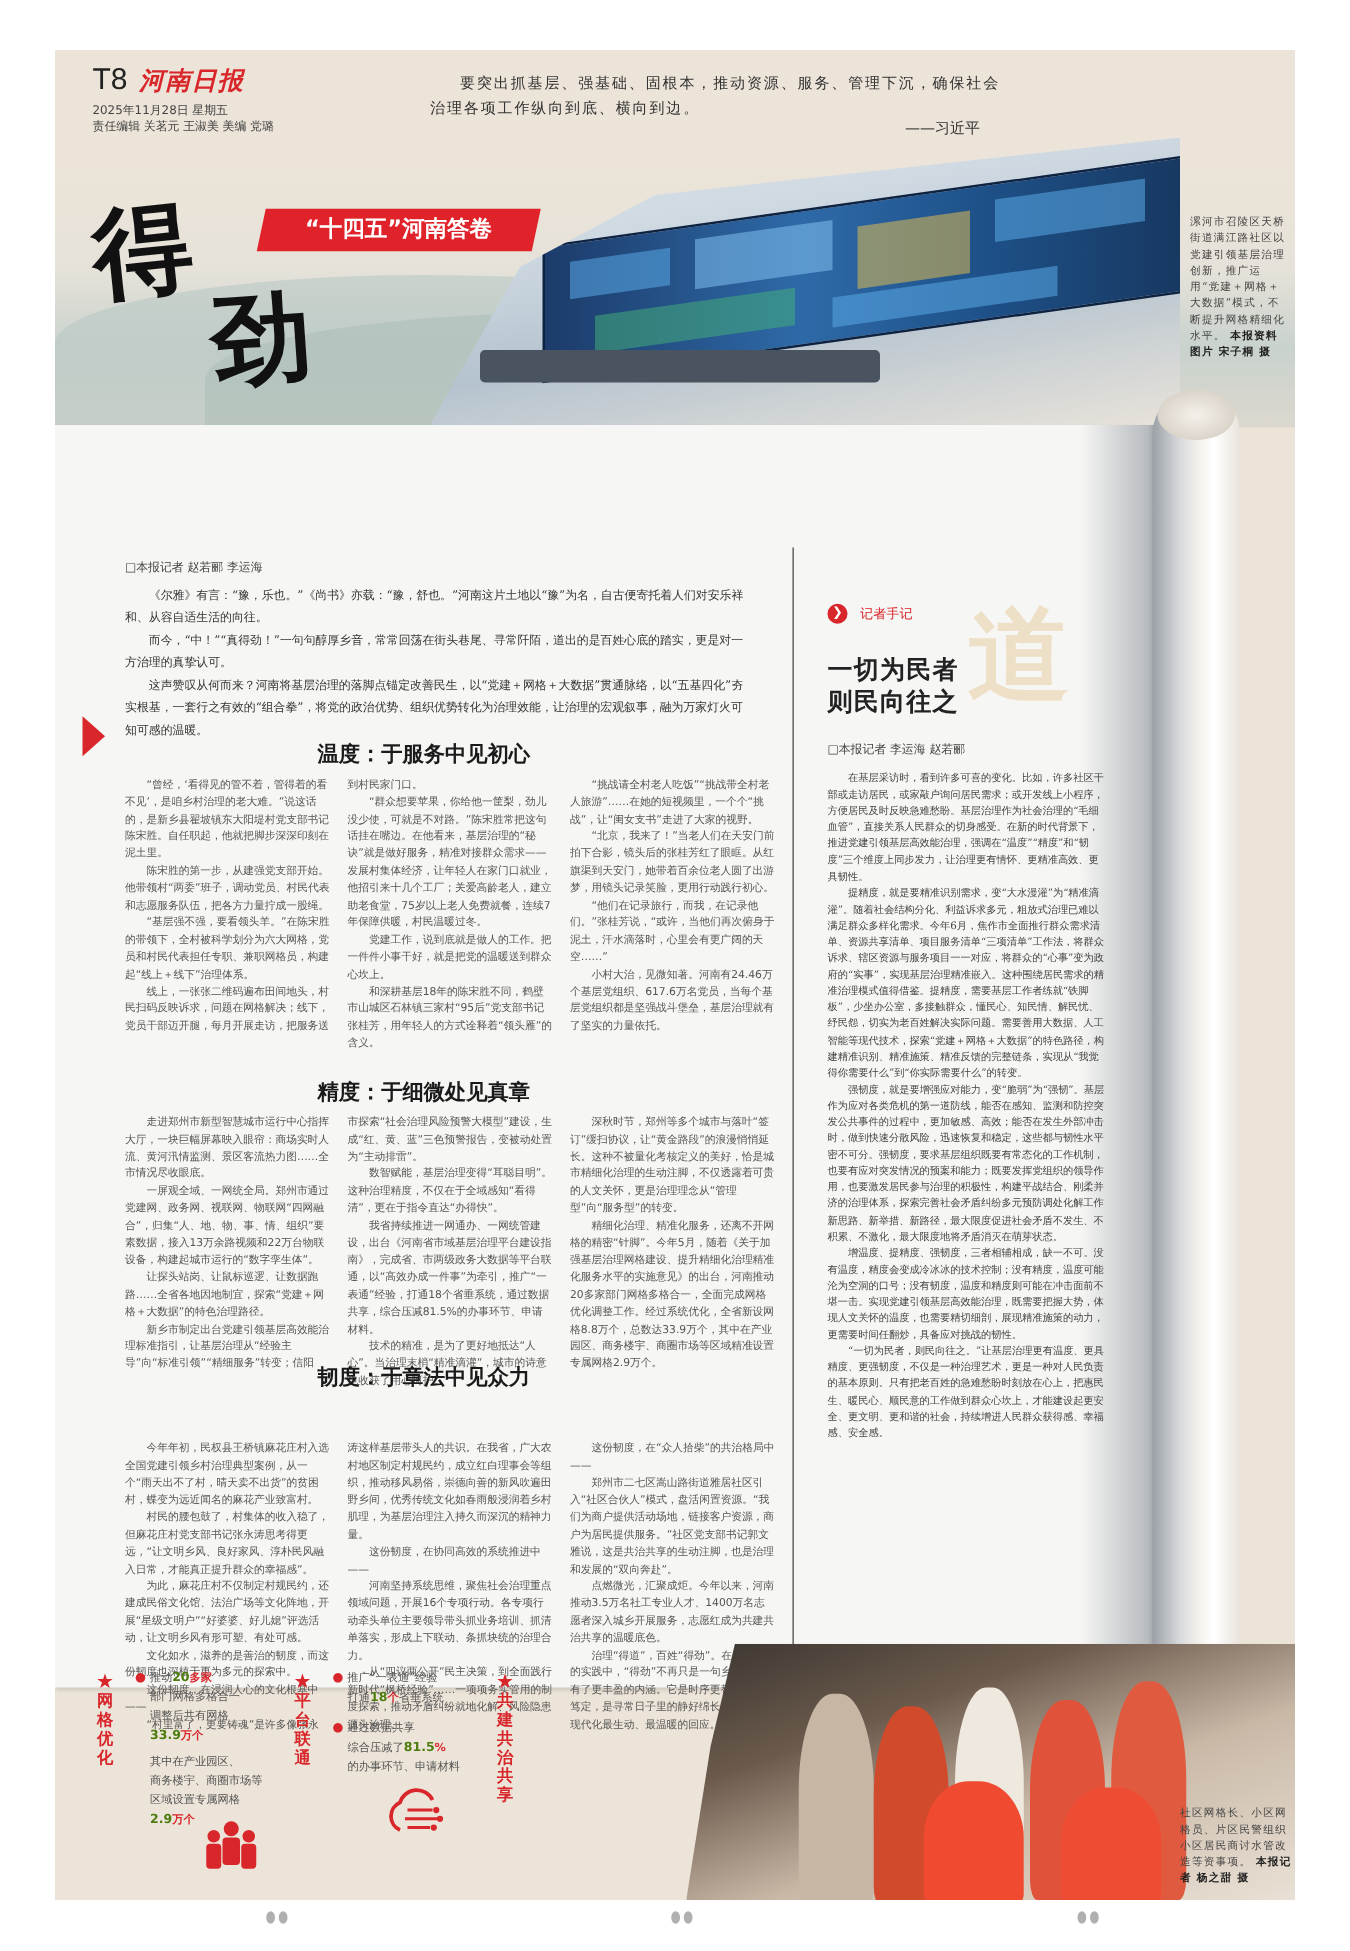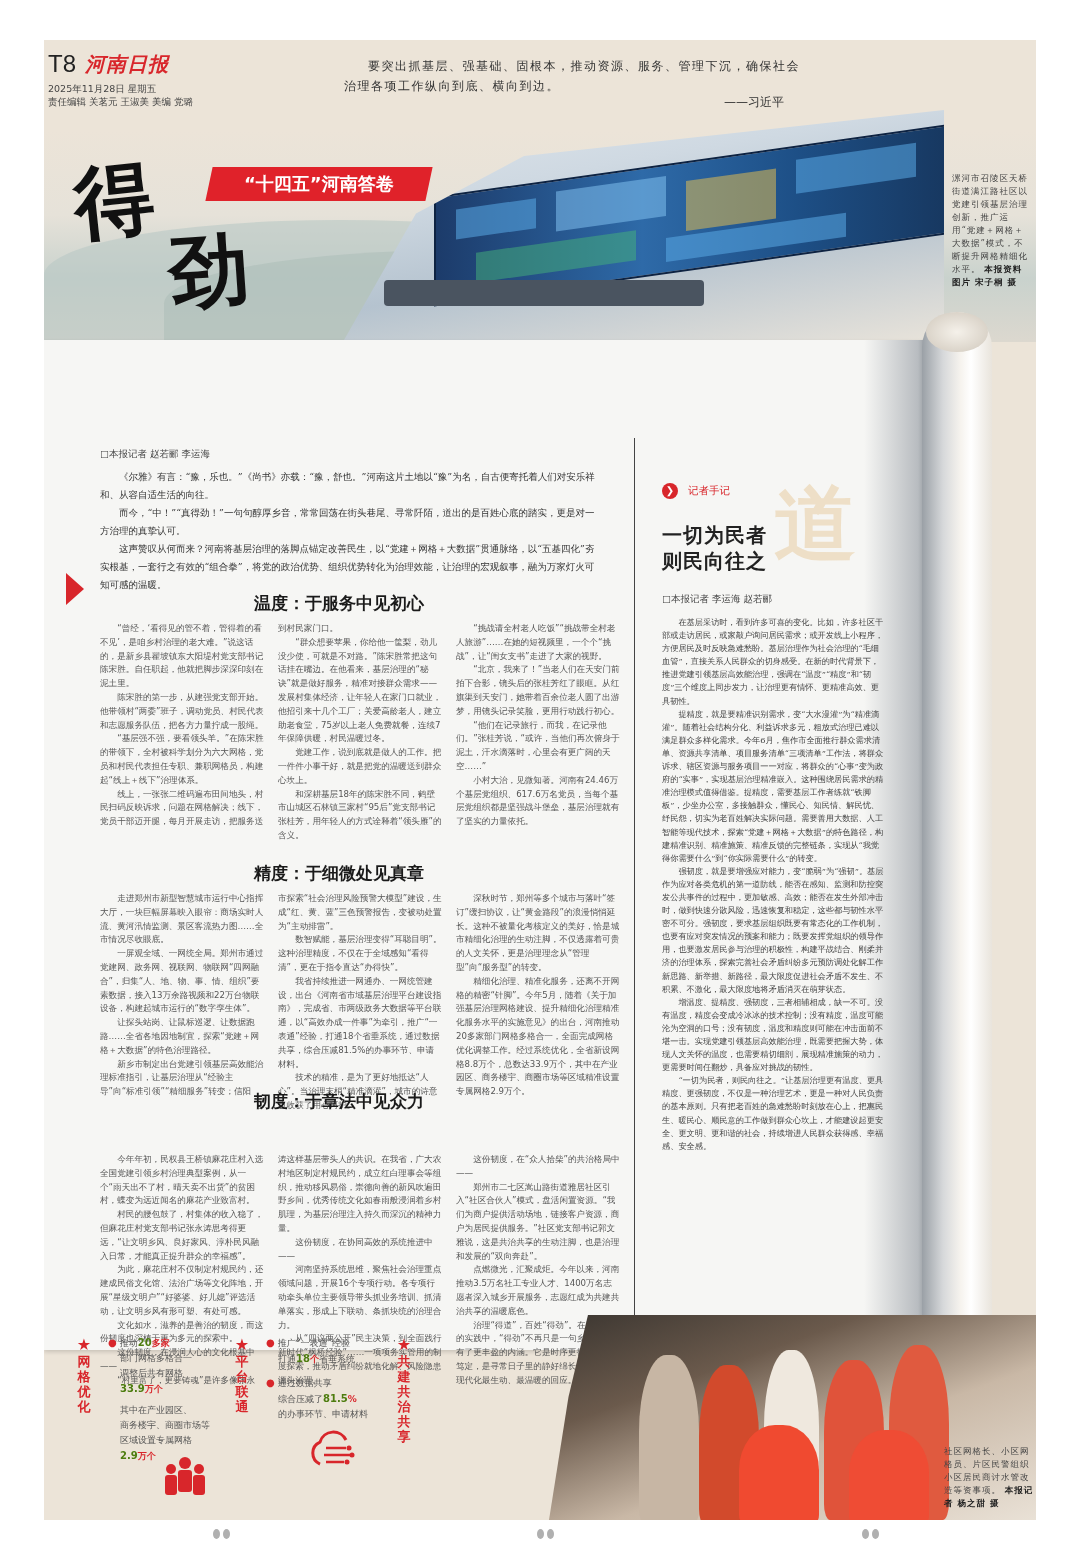--- a/index.html
+++ b/index.html
@@ -2,21 +2,21 @@
 <html><head>
 <meta charset="utf-8">
 <style>
   * { box-sizing: border-box; margin: 0; padding: 0; }
   html, body { width: 1080px; height: 1561px; background: #ffffff; overflow: hidden; }
   body { font-family: "DejaVu Sans", sans-serif; color: #333; position: relative; }
 
   .page { position: absolute; left: 44px; top: 40px; width: 992px; height: 1480px; background: #ece4d8; overflow: hidden; }
 
   
-  .masthead { position: absolute; left: 4px; top: 10px; }
+  .masthead { position: absolute; left: 30px; top: 10px; }
   .page-no { font-family: "Liberation Sans", sans-serif; font-size: 24px; color: #222; display: inline-block; vertical-align: middle; }
   .paper-name { font-family: "DejaVu Serif", serif; font-size: 20px; font-weight: bold; font-style: italic; color: #d8262b; display: inline-block; vertical-align: middle; margin-left: 4px; letter-spacing: 1px; }
   .meta-line { font-size: 9.5px; color: #444; line-height: 13px; }
   .quote { position: absolute; left: 300px; top: 16px; width: 460px; font-family: "DejaVu Serif", serif; font-size: 12px; color: #333; line-height: 20px; letter-spacing: 1.5px; }
   .quote p { text-indent: 2em; }
   .quote-sig { position: absolute; left: 680px; top: 54px; font-size: 12px; color: #333; }
 
   .banner-bg { position: absolute; left: 0; top: 90px; width: 992px; height: 212px;
     background: linear-gradient(180deg, #ece4d8 0%, #e6e2d9 40%, #c9d2cd 70%, #dcd8cf 100%); }
   .mountain1 { position: absolute; left: 0; top: 180px; width: 640px; height: 120px; background: #b9c8c4; opacity: .6; border-radius: 60% 70% 0 0; }

